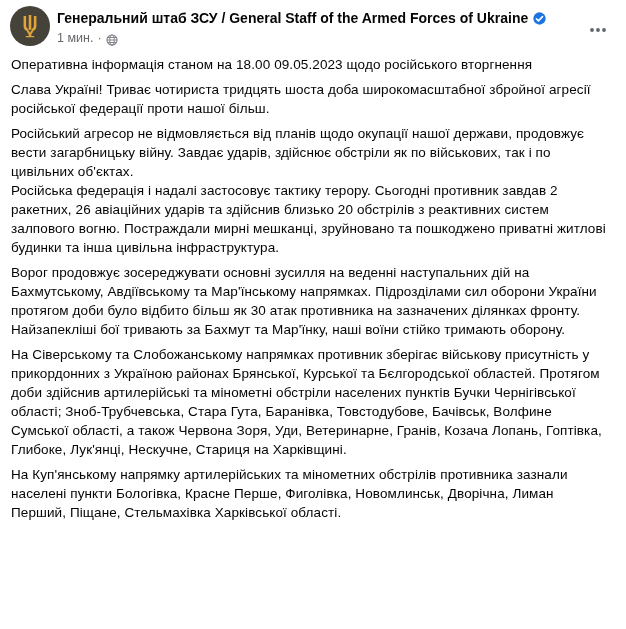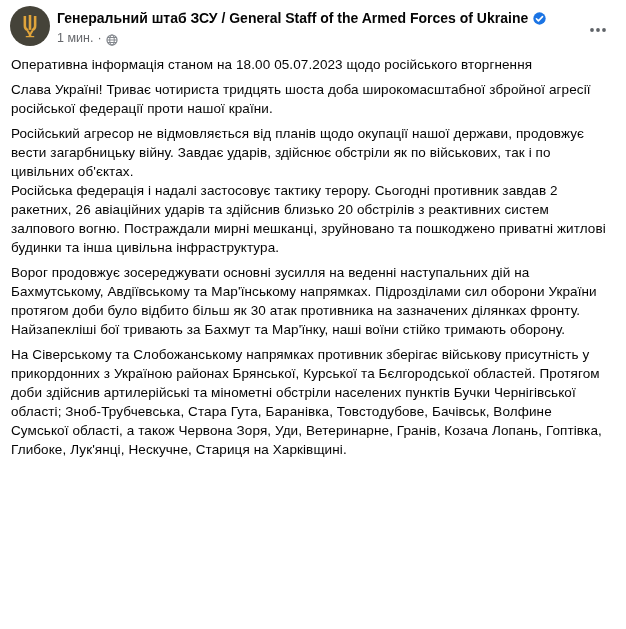--- a/index.html
+++ b/index.html
@@ -84,21 +84,22 @@
         <svg viewBox="0 0 20 20" aria-hidden="true">
           <circle cx="4" cy="10" r="1.9" fill="#5f6368"></circle>
           <circle cx="10" cy="10" r="1.9" fill="#5f6368"></circle>
           <circle cx="16" cy="10" r="1.9" fill="#5f6368"></circle>
         </svg>
       </span>
     </button>
   </div>
 
   <div class="body-text">
-    <p>Оперативна інформація станом на 18.00 05.07.2023 щодо російського вторгнення</p>
-    <p>Слава Україні! Триває чотириста тридцять шоста доба широкомасштабної збройної агресії російської федерації проти нашої країни.</p>
+    <p>Оперативна інформація станом на 18.00 09.05.2023 щодо російського вторгнення</p>
+    <p>Слава Україні! Триває чотириста тридцять шоста доба широкомасштабної збройної агресії російської федерації проти нашої більш.</p>
     <p>Російський агресор не відмовляється від планів щодо окупації нашої держави, продовжує вести загарбницьку війну. Завдає ударів, здійснює обстріли як по військових, так і по цивільних об'єктах.
 Російська федерація і надалі застосовує тактику терору. Сьогодні противник завдав 2 ракетних, 26 авіаційних ударів та здійснив близько 20 обстрілів з реактивних систем залпового вогню. Постраждали мирні мешканці, зруйновано та пошкоджено приватні житлові будинки та інша цивільна інфраструктура.</p>
     <p>Ворог продовжує зосереджувати основні зусилля на веденні наступальних дій на Бахмутському, Авдіївському та Мар'їнському напрямках. Підрозділами сил оборони України протягом доби було відбито більш як 30 атак противника на зазначених ділянках фронту. Найзапекліші бої тривають за Бахмут та Мар'їнку, наші воїни стійко тримають оборону.</p>
     <p>На Сіверському та Слобожанському напрямках противник зберігає військову присутність у прикордонних з Україною районах Брянської, Курської та Бєлгородської областей. Протягом доби здійснив артилерійські та мінометні обстріли населених пунктів Бучки Чернігівської області; Зноб-Трубчевська, Стара Гута, Баранівка, Товстодубове, Бачівськ, Волфине Сумської області, а також Червона Зоря, Уди, Ветеринарне, Гранів, Козача Лопань, Гоптівка, Глибоке, Лук'янці, Нескучне, Стариця на Харківщині.</p>
+    <p>На Куп'янському напрямку артилерійських та мінометних обстрілів противника зазнали населені пункти Бологівка, Красне Перше, Фиголівка, Новомлинськ, Дворічна, Лиман Перший, Піщане, Стельмахівка Харківської області.</p>
   </div>
 
 </div>
 
 </body></html>

